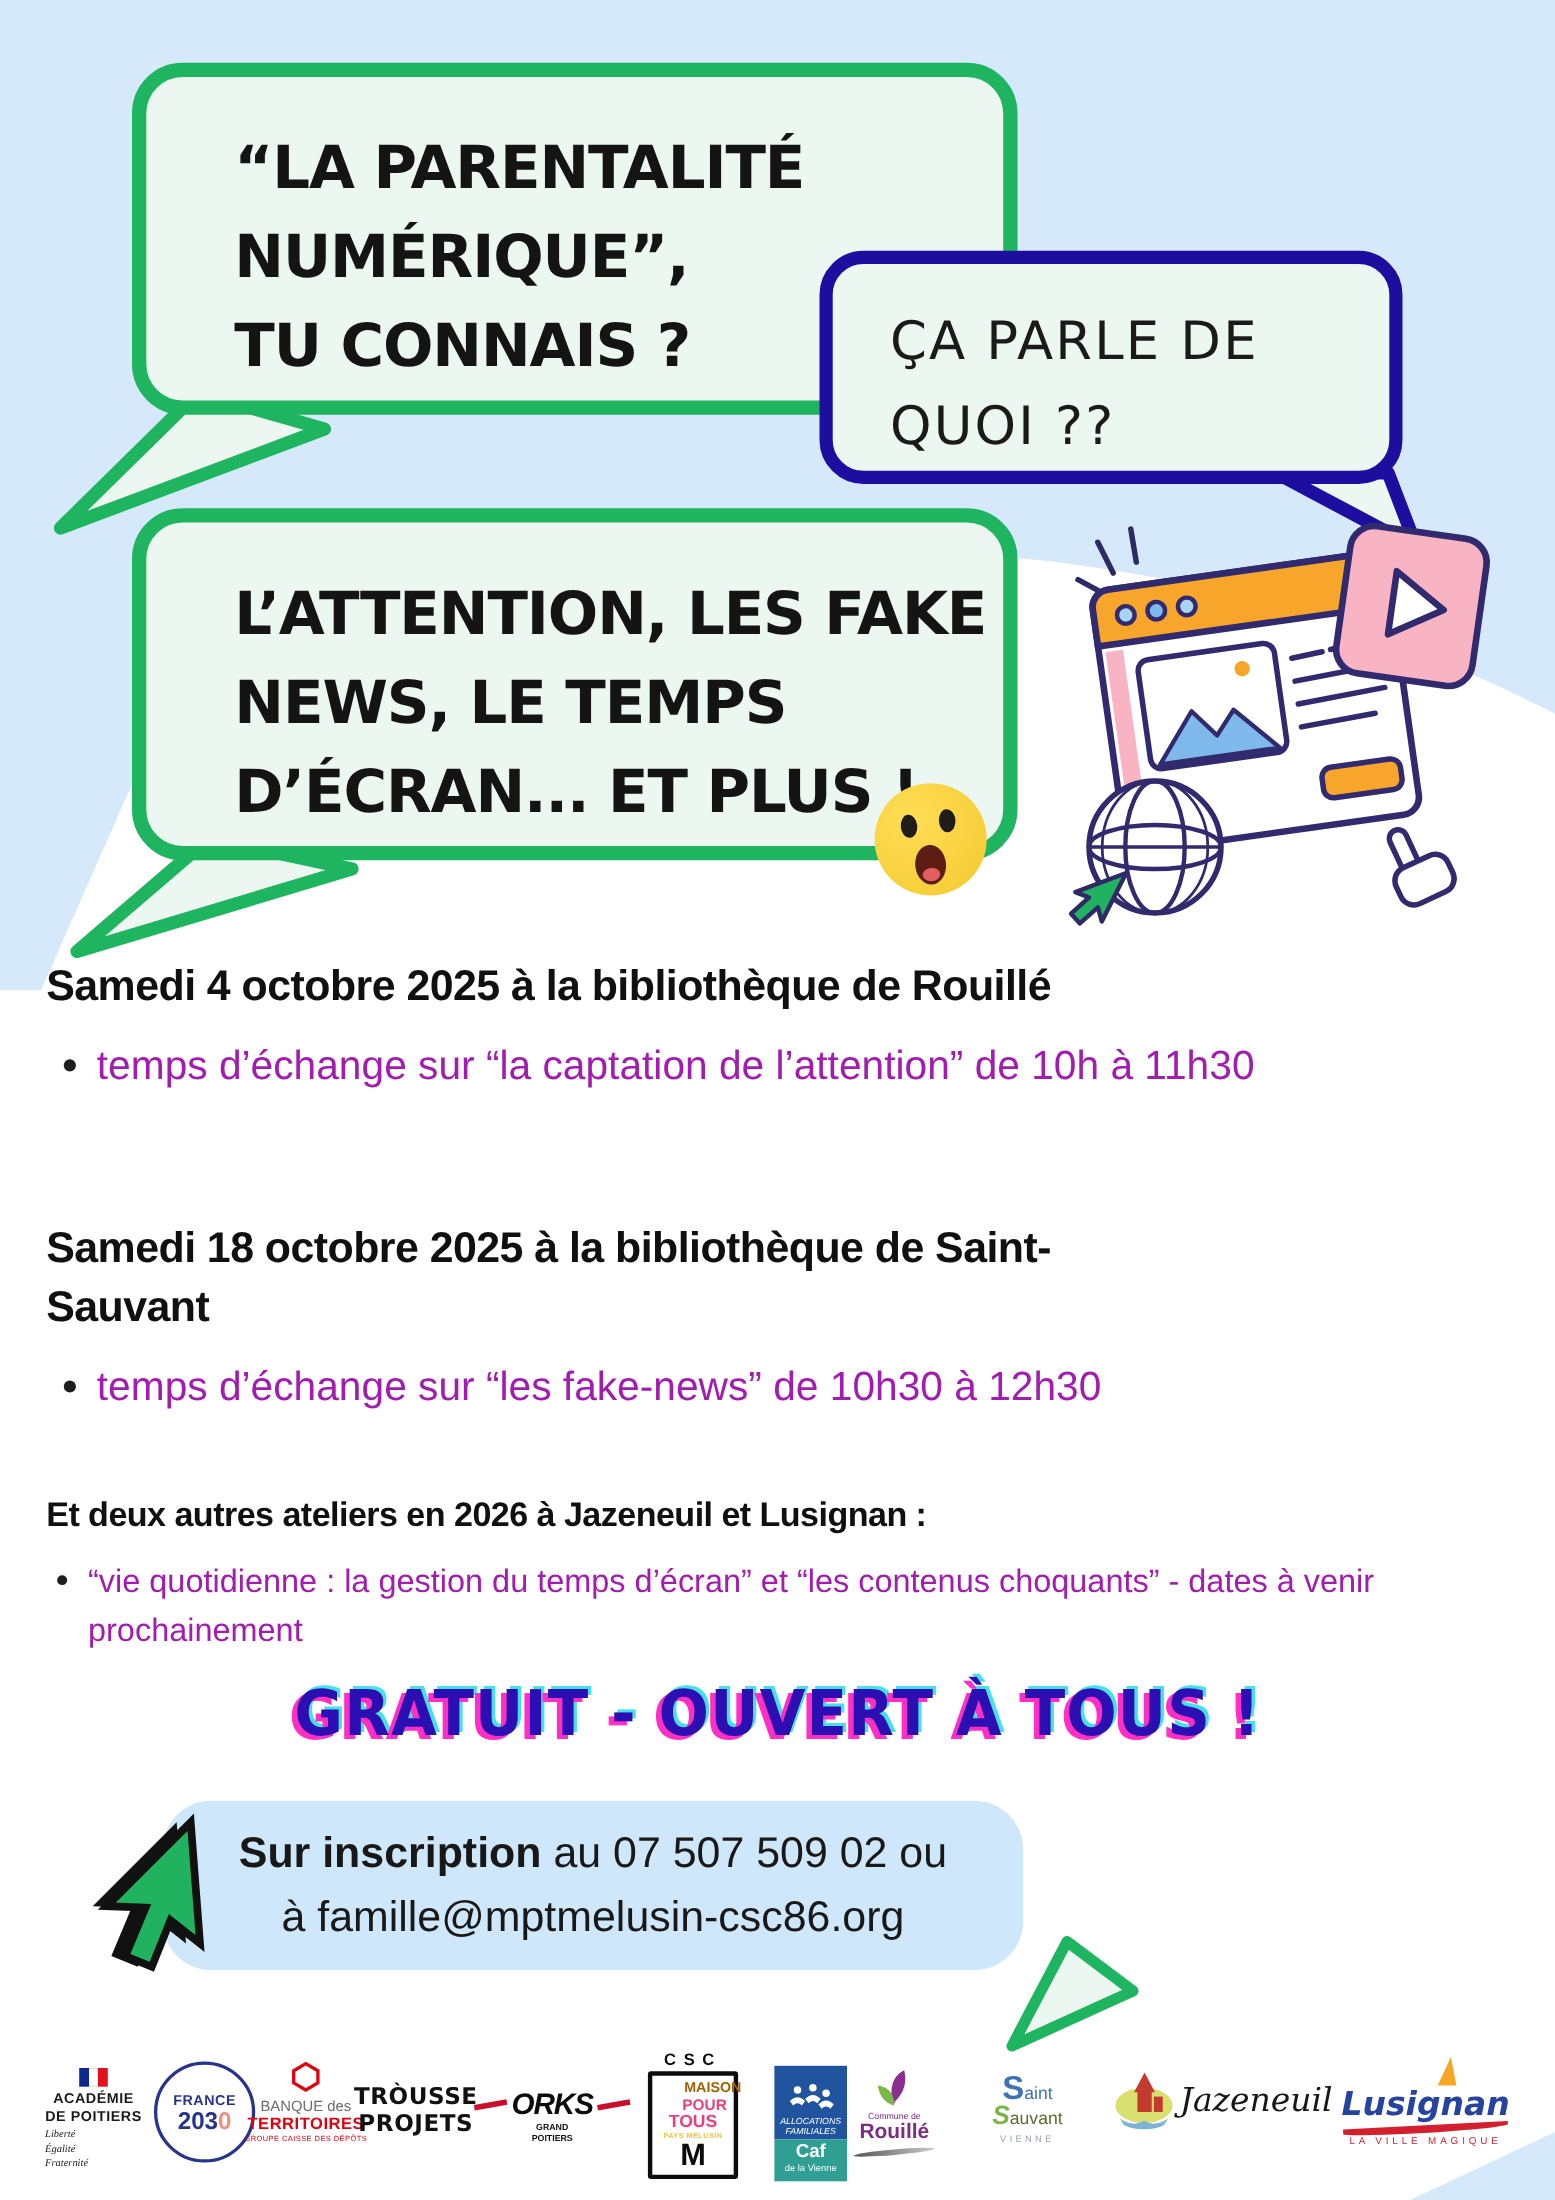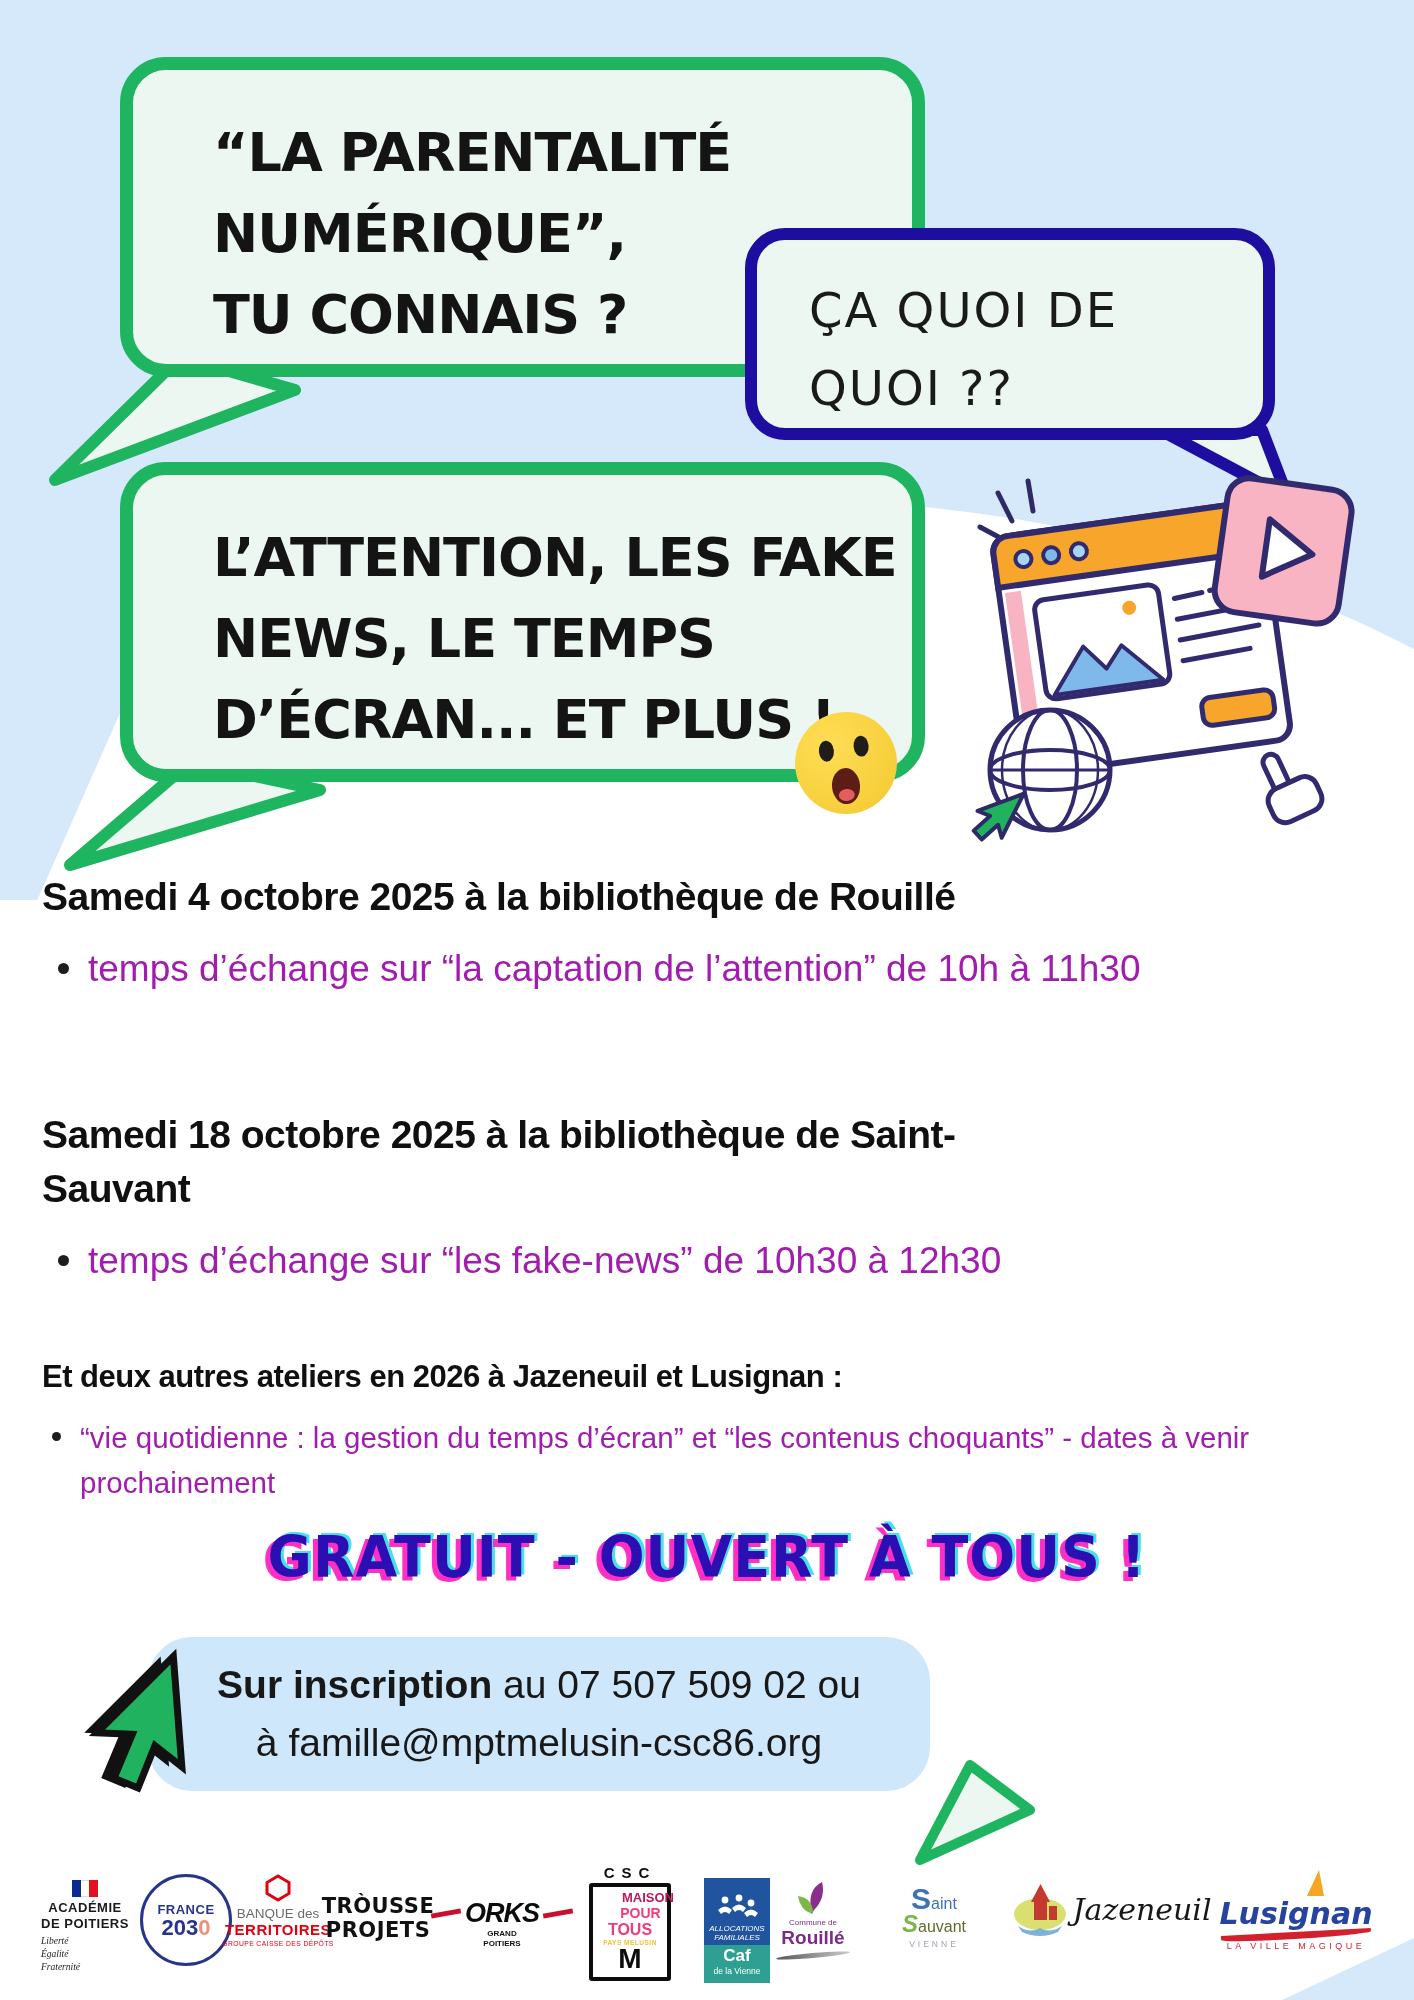--- a/index.html
+++ b/index.html
@@ -79,21 +79,21 @@
   .l-trousse{left:378px;top:22px;width:120px;font-family:"DejaVu Sans",sans-serif;}
   .l-trousse .t{font-size:21px;font-weight:bold;letter-spacing:0.5px;line-height:1.15;color:#111;}
   .l-orks{left:502px;top:26px;width:160px;}
   .orksrow{display:flex;align-items:center;justify-content:center;gap:4px;}
   .slash{width:30px;height:5px;background:#c8102e;transform:rotate(-10deg);}
   .l-orks .t{font-size:27px;font-weight:bold;font-style:italic;letter-spacing:-1px;color:#0c0c0c;}
   .l-orks .sub{font-size:8px;font-weight:bold;line-height:1.3;color:#111;}
   .l-csc{left:630px;top:-8px;}
   .l-csc .csc{font-size:15px;font-weight:bold;letter-spacing:7px;margin-bottom:2px;color:#0c0c0c;}
   .mptbox{width:74px;margin:0 auto;border:4px solid #0c0c0c;border-radius:3px;padding:3px 0 4px 0;background:#fff;}
-  .mptbox .m1{color:#be185d;font-size:13px;font-weight:bold;padding-left:29px;}
+  .mptbox .m1{color:#a16207;font-size:13px;font-weight:bold;padding-left:29px;}
   .mptbox .m2{color:#ee3d7f;font-size:14px;font-weight:bold;margin-left:21px;}
   .mptbox .m3{color:#ee3d7f;font-size:16px;font-weight:bold;text-align:center;}
   .mptbox .m4{color:#f2c230;font-size:6.5px;font-weight:bold;letter-spacing:0.5px;}
   .mptbox .m5{color:#0c0c0c;font-size:28px;font-weight:bold;line-height:0.95;}
   .l-caf{left:737px;top:6px;}
   .cafblue{width:66px;height:64px;background:#20549e;margin:0 auto;display:flex;flex-direction:column;
         justify-content:flex-end;align-items:center;padding-bottom:3px;}
   .cafblue .a{color:#fff;font-style:italic;font-size:8px;line-height:1.15;}
   .cafteal{width:66px;height:38px;background:#2f9e93;margin:0 auto;color:#fff;}
   .cafteal .c1{font-size:17px;font-weight:bold;line-height:1.1;padding-top:2px;}
@@ -137,21 +137,21 @@
       <div>NUMÉRIQUE”,</div>
       <div>TU CONNAIS ?</div>
     </div>
   </div>
 
   <svg class="tail" style="left:1130px;top:420px;" width="180" height="100">
     <polygon points="30,10 158,78 132,10" fill="#ecf7f1" stroke="#1e0ea0" stroke-width="12" stroke-linejoin="round"></polygon>
   </svg>
   <div class="bubble navy b2">
     <div class="inner">
-      <div>ÇA QUOI DE</div>
+      <div>ÇA PARLE DE</div>
       <div>QUOI ??</div>
     </div>
   </div>
 
   <svg class="tail" style="left:40px;top:750px;" width="300" height="130">
     <polygon points="150,12 30,115 280,40" fill="#ecf7f1" stroke="#1fb45f" stroke-width="12" stroke-linejoin="round"></polygon>
   </svg>
   <div class="bubble b3">
     <div class="inner bubble-text-heavy">
       <div>L’ATTENTION, LES FAKE</div>

